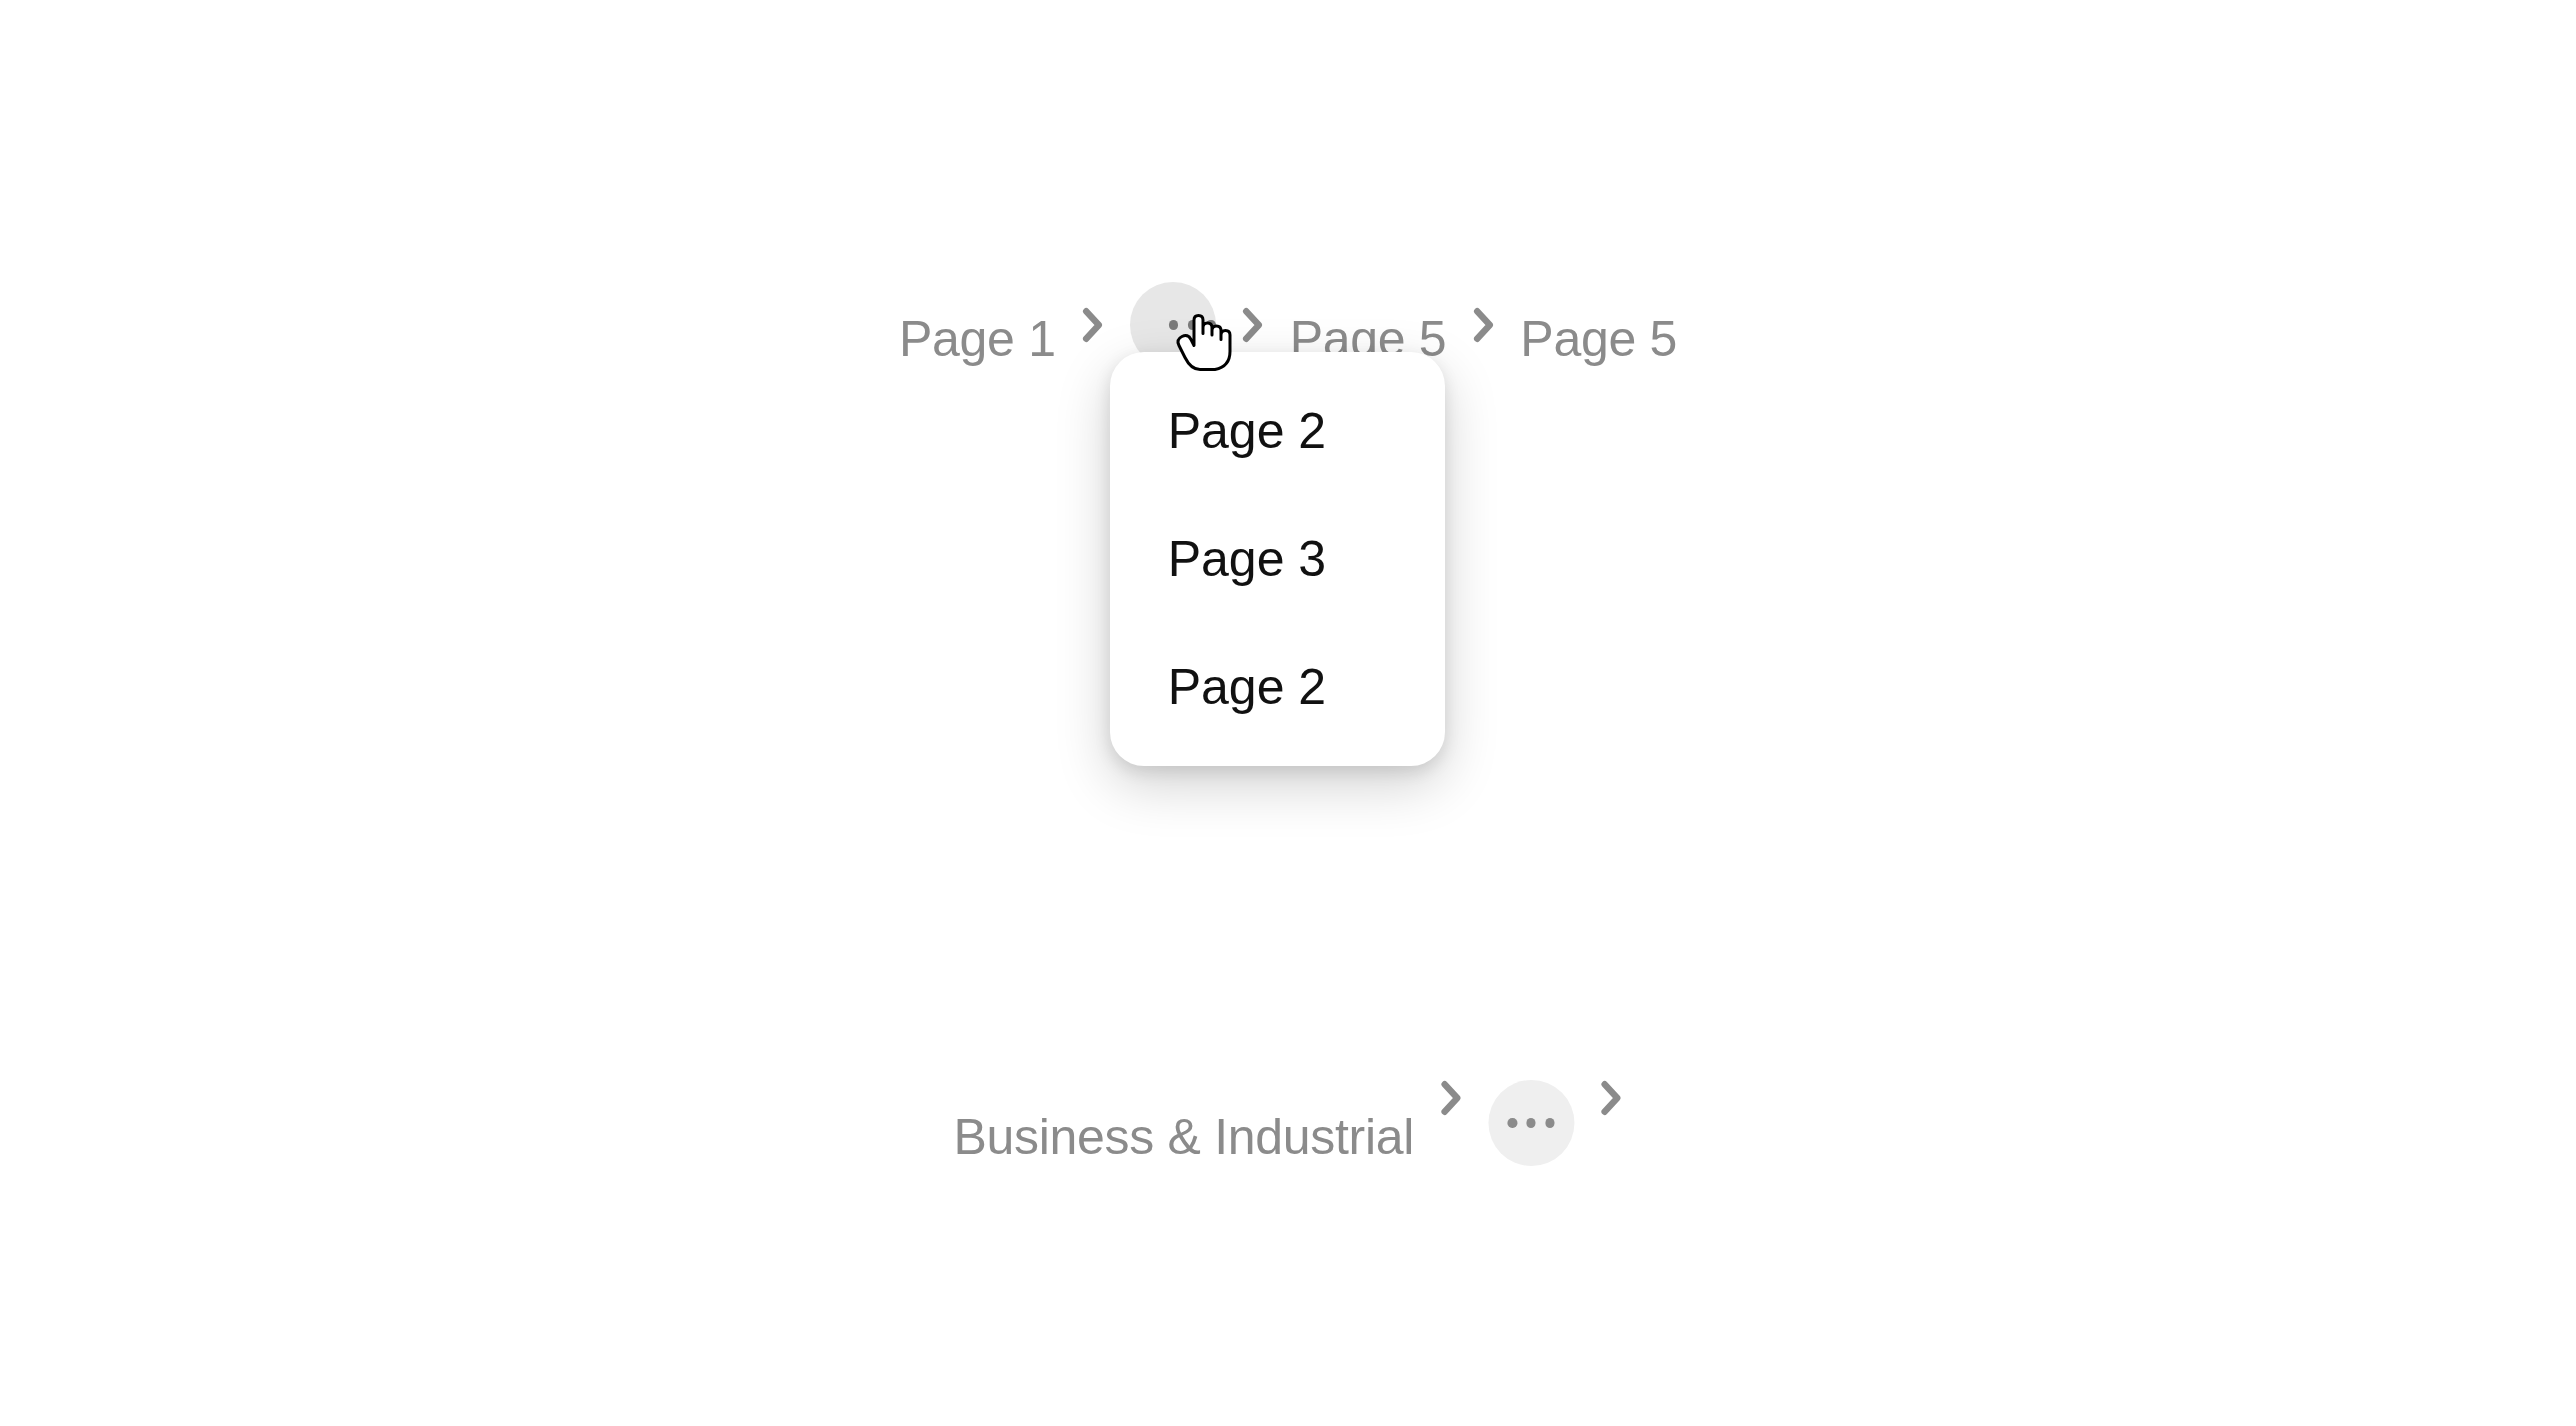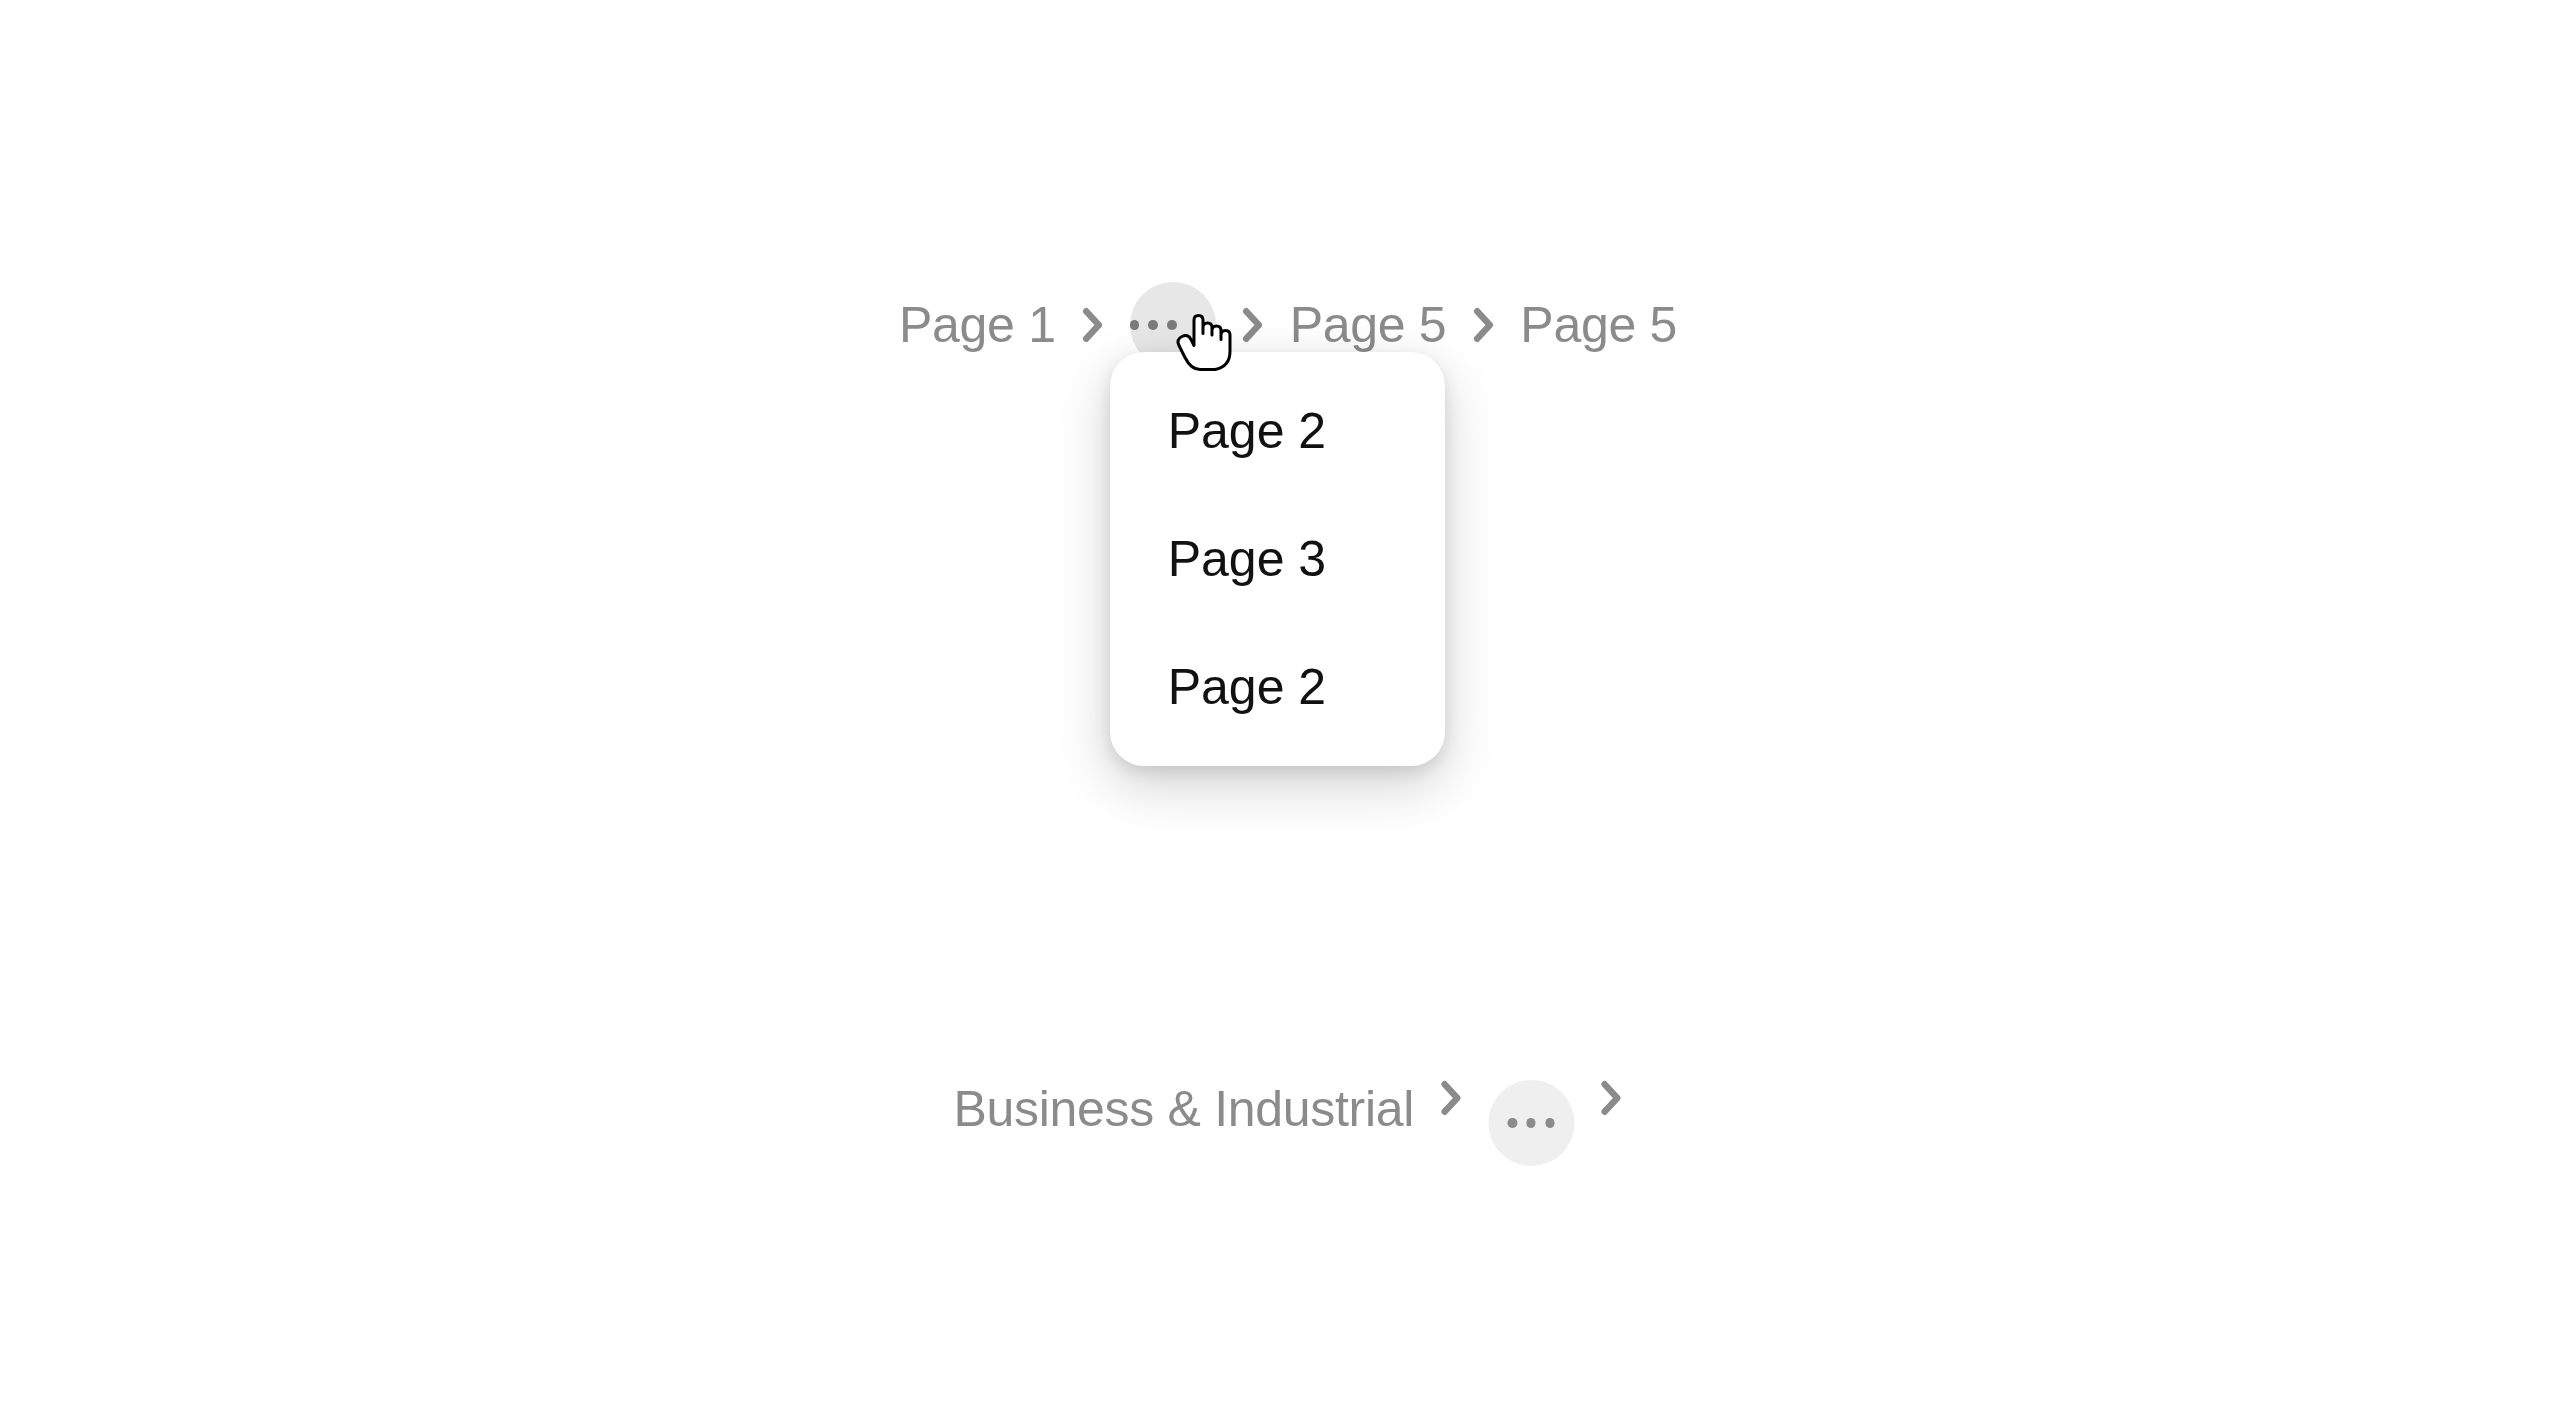--- a/index.html
+++ b/index.html
@@ -21,20 +21,21 @@
     display: flex;
     align-items: center;
     gap: 25.5px;
   }
   .bc-link {
     font-size: 50px;
     font-weight: 400;
     color: #8b8b8b;
     letter-spacing: -0.3px;
     white-space: nowrap;
+    margin-top: 28px;
   }
   .chevron {
     display: flex;
     align-items: center;
     justify-content: center;
   }
   .chevron svg {
     width: 23px;
     height: 36px;
     stroke: #8b8b8b;
@@ -44,21 +45,21 @@
     stroke-linejoin: round;
   }
   .overflow-btn {
     position: relative;
     width: 86px;
     height: 86px;
     border-radius: 50%;
     background: #e7e7e7;
     display: flex;
     align-items: center;
-    justify-content: flex-start;
+    justify-content: flex-end;
     gap: 9.4px;
   }
   .overflow-btn .dot {
     width: 9.4px;
     height: 9.4px;
     border-radius: 50%;
     background: #7b7b7b;
   }
 
   

